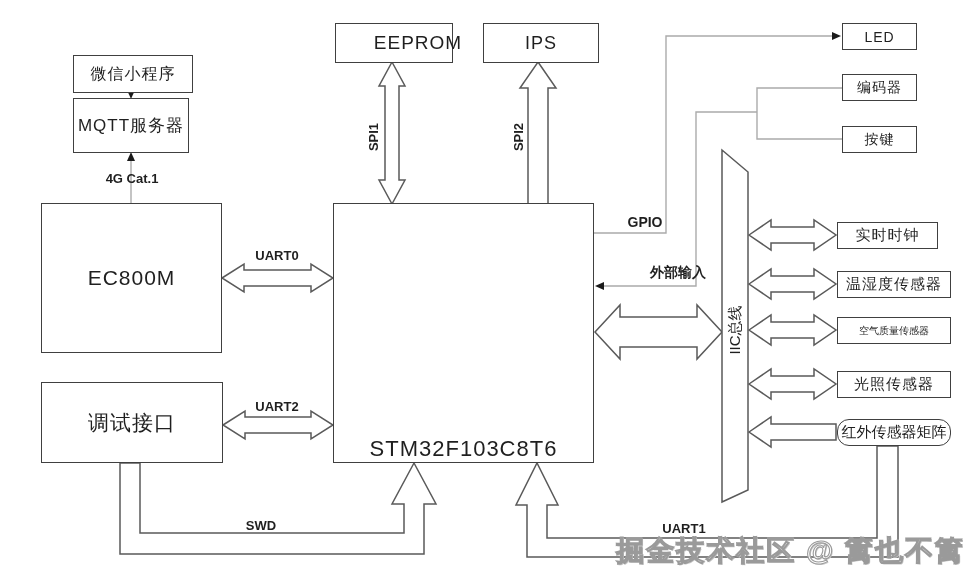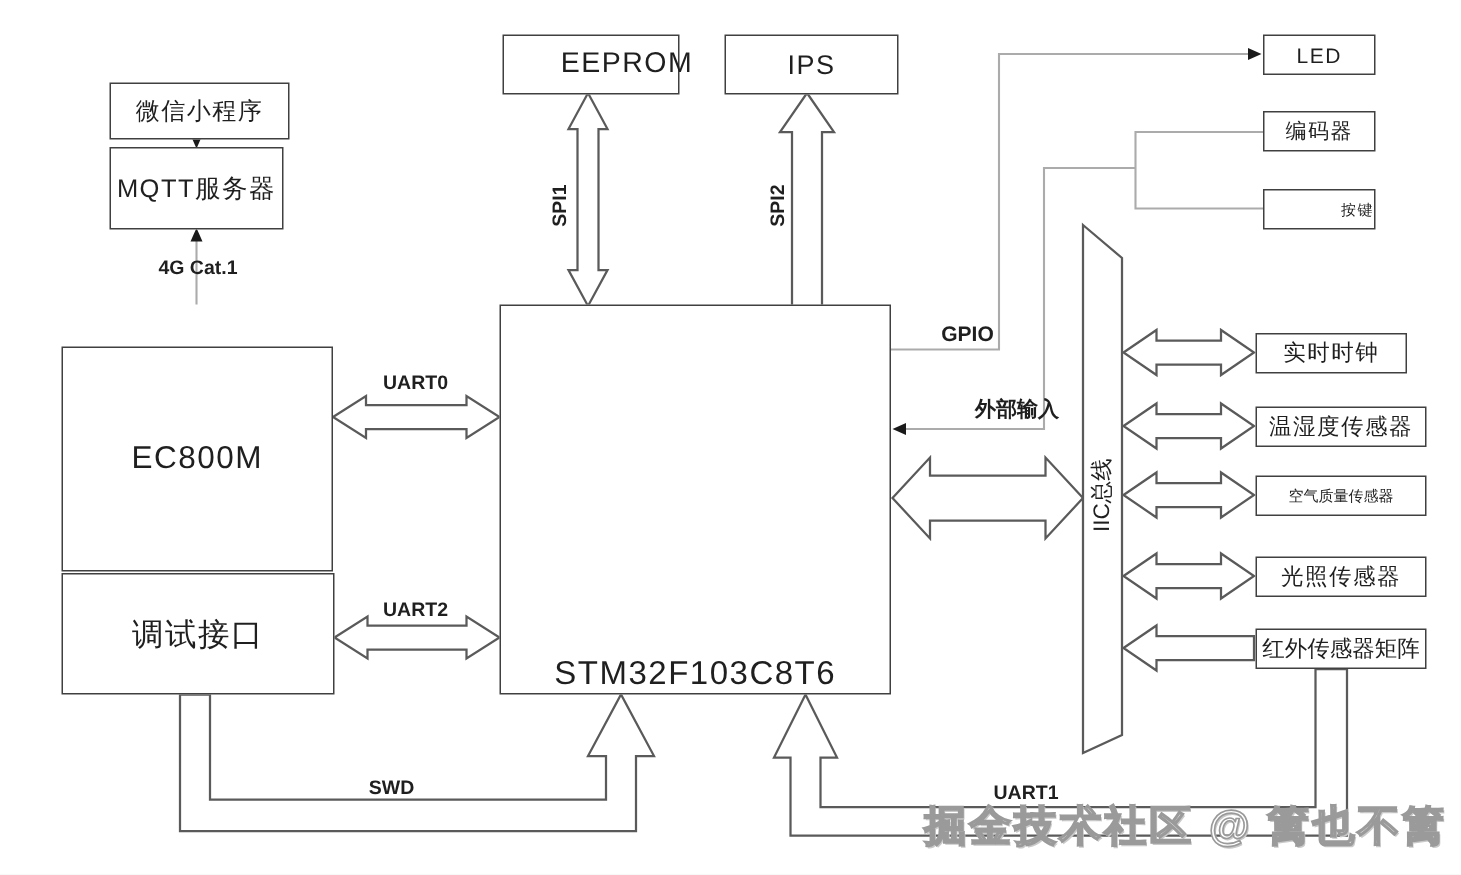--- a/index.html
+++ b/index.html
@@ -80,57 +80,57 @@
 
     <polygon class="harrow" points="898,446 898,557 527,557 527,505 516,505 537,463 558,505 547,505 547,538 877,538 877,446"></polygon>
   </svg>
 
   <div class="box" style="left:73px;top:23px;width:120px;height:38px;font-size:16px;margin-top:32px;">
     <span>微信小程序</span>
   </div>
   <div class="box" style="left:73px;top:98px;width:116px;height:55px;font-size:17px;">
     <span>MQTT服务器</span>
   </div>
-  <div class="box" style="left:41px;top:203px;width:181px;height:150px;font-size:21px;margin-top:28px;">
+  <div class="box" style="left:41px;top:203px;width:181px;height:150px;font-size:21px;">
     <span>EC800M</span>
   </div>
   <div class="box" style="left:41px;top:382px;width:182px;height:81px;font-size:21px;text-align:center;">
     <span>调试接口</span>
   </div>
   <div class="box" style="left:335px;top:23px;width:118px;height:40px;font-size:19px;padding-left:48px;">
     <span>EEPROM</span>
   </div>
   <div class="box" style="left:483px;top:23px;width:116px;height:40px;font-size:18px;">
     <span>IPS</span>
   </div>
   <div class="box" style="left:333px;top:203px;width:261px;height:260px;font-size:22px;align-items:flex-end;">
     <span>STM32F103C8T6</span>
   </div>
   <div class="box" style="left:842px;top:23px;width:75px;height:27px;font-size:14px;">
     <span>LED</span>
   </div>
   <div class="box" style="left:842px;top:74px;width:75px;height:27px;font-size:14px;">
     <span>编码器</span>
   </div>
-  <div class="box" style="left:842px;top:126px;width:75px;height:27px;font-size:10px;justify-content:flex-end;">
+  <div class="box" style="left:842px;top:126px;width:75px;height:27px;font-size:14px;">
     <span>按键</span>
   </div>
   <div class="box" style="left:837px;top:222px;width:101px;height:27px;font-size:15px;text-align:right;">
     <span>实时时钟</span>
   </div>
   <div class="box" style="left:837px;top:271px;width:114px;height:27px;font-size:15px;">
     <span>温湿度传感器</span>
   </div>
   <div class="box" style="left:837px;top:317px;width:114px;height:27px;font-size:10px;letter-spacing:0;">
     <span>空气质量传感器</span>
   </div>
   <div class="box" style="left:837px;top:371px;width:114px;height:27px;font-size:15px;">
     <span>光照传感器</span>
   </div>
-  <div class="box" style="left:837px;top:419px;width:114px;height:27px;font-size:15px;letter-spacing:0;">
+  <div class="box" style="left:837px;top:419px;width:114px;height:27px;font-size:15px;letter-spacing:0;border-radius:12px;">
     <span>红外传感器矩阵</span>
   </div>
 
   <div class="lbl" style="left:132px;top:178px;">4G Cat.1</div>
   <div class="lbl" style="left:277px;top:255px;">UART0</div>
   <div class="lbl" style="left:277px;top:406px;">UART2</div>
   <div class="vlbl" style="left:373px;top:137px;">SPI1</div>
   <div class="vlbl" style="left:518px;top:137px;">SPI2</div>
   <div class="lbl" style="left:645px;top:222px;font-size:14px;">GPIO</div>
   <div class="lbl" style="left:645px;top:273px;font-size:14px;margin-left:33px;">外部输入</div>

